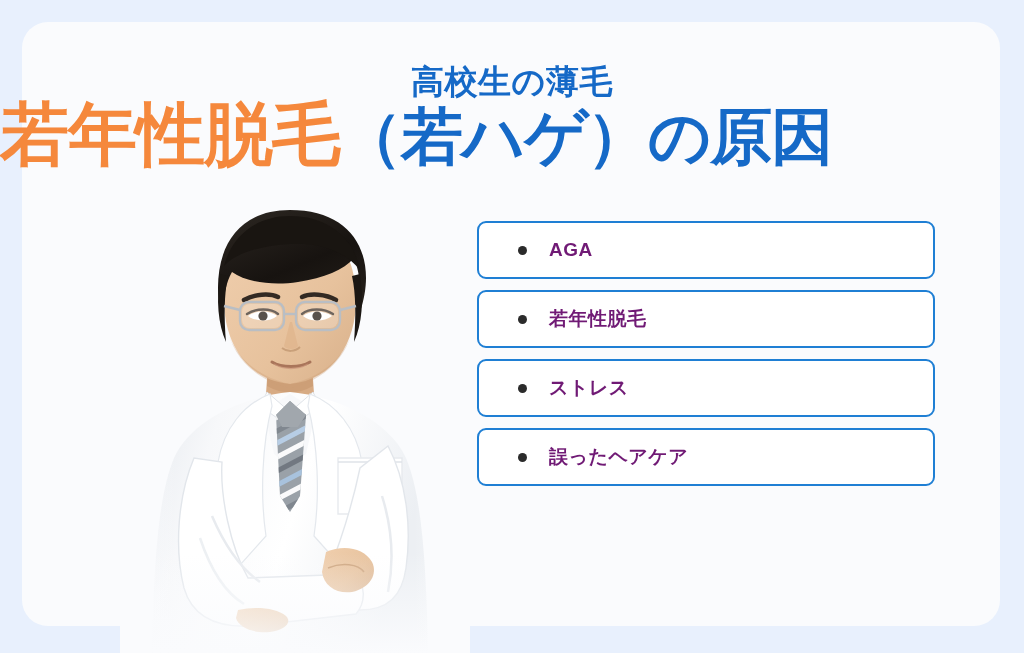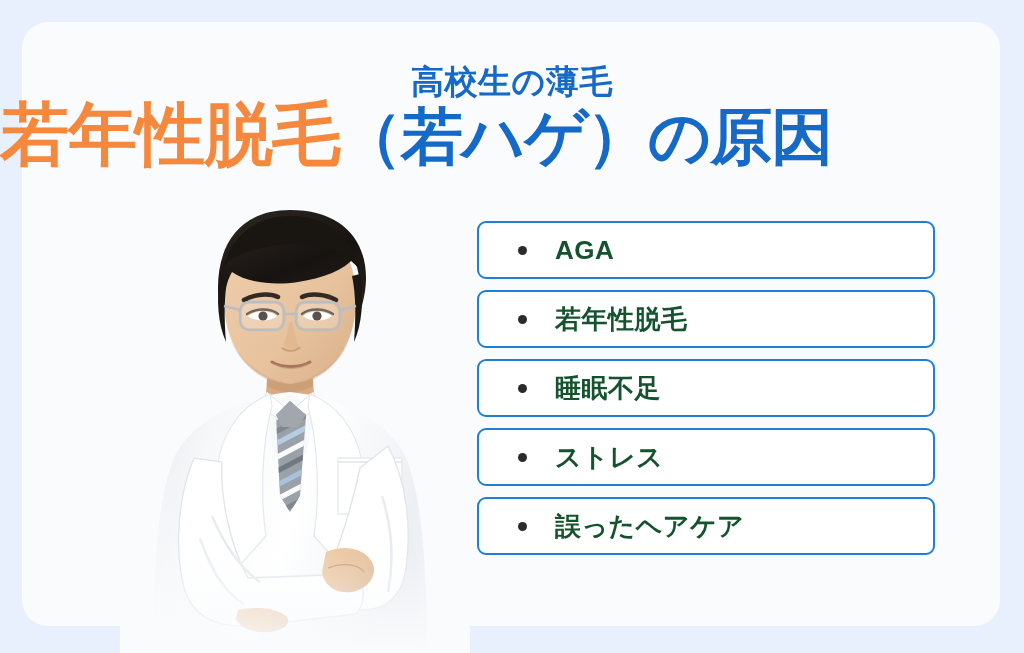--- a/index.html
+++ b/index.html
@@ -95,24 +95,24 @@
   .list-item:last-child { margin-bottom: 0; }
   .bullet {
     width: 9px;
     height: 9px;
     border-radius: 50%;
     background: #2b2b2b;
     margin-left: 39px;
     flex: 0 0 auto;
   }
   .item-label {
-    margin-left: 28px;
-    font-size: 26px;
+    margin-left: 22px;
+    font-size: 19px;
     font-weight: bold;
-    color: #14532d;
+    color: #701a75;
     letter-spacing: 0.5px;
     white-space: nowrap;
   }
 </style>
 </head>
 <body>
 
 <div id="page">
 
   <div id="card"></div>
@@ -284,24 +284,20 @@
     <div class="list-item">
       <span class="bullet"></span>
       <span class="item-label">AGA</span>
     </div>
 
     <div class="list-item">
       <span class="bullet"></span>
       <span class="item-label">若年性脱毛</span>
     </div>
 
-    <div class="list-item">
-      <span class="bullet"></span>
-      <span class="item-label">睡眠不足</span>
-    </div>
 
     <div class="list-item">
       <span class="bullet"></span>
       <span class="item-label">ストレス</span>
     </div>
 
     <div class="list-item">
       <span class="bullet"></span>
       <span class="item-label">誤ったヘアケア</span>
     </div>

